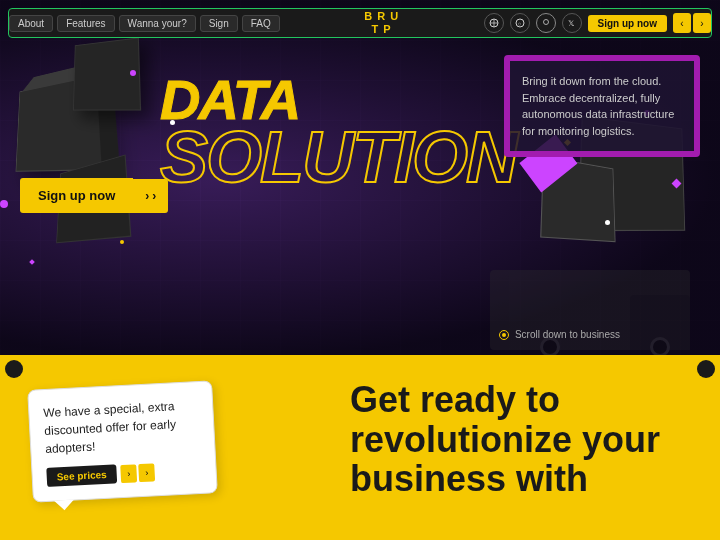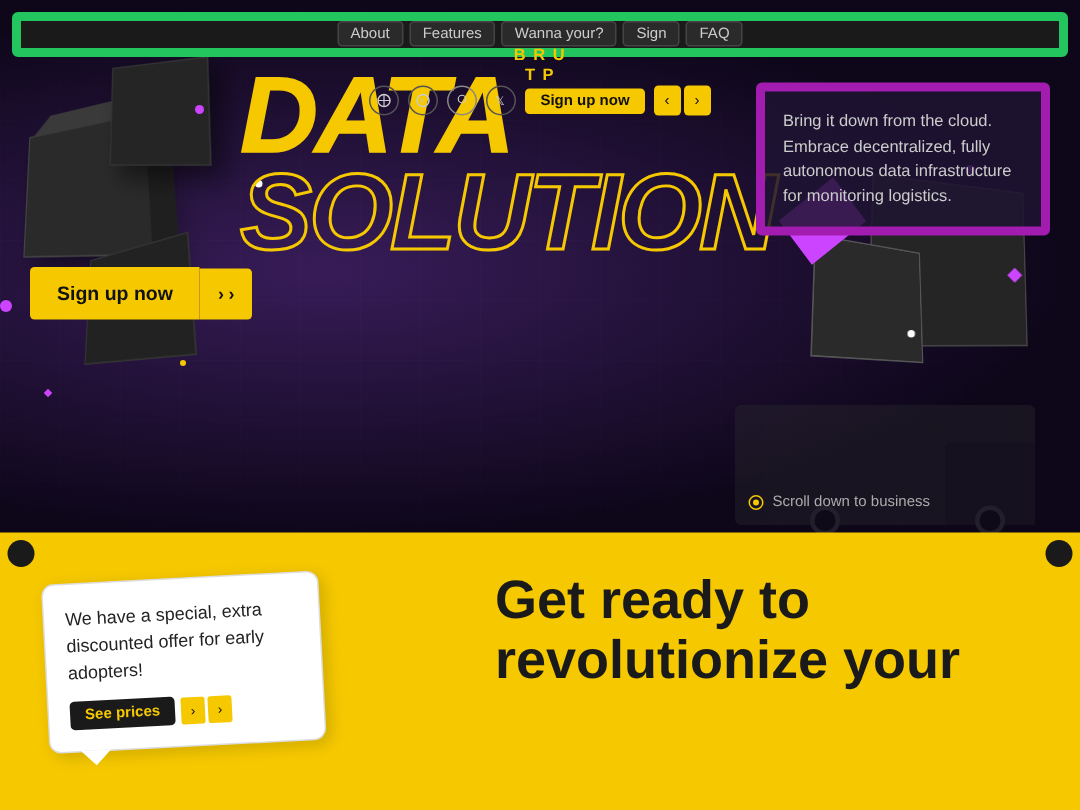--- a/index.html
+++ b/index.html
@@ -6,28 +6,27 @@
     body { width: 720px; height: 540px; overflow: hidden; font-family: Arial, sans-serif; background: #111; }
 
     
     .navbar {
       position: absolute;
       top: 8px;
       left: 8px;
       right: 8px;
       height: 30px;
       background: #1a1a1a;
-      border: 6px solid #22c55e;
+      border: 1px solid #22c55e;
       border-radius: 4px;
       display: flex;
       align-items: center;
       justify-content: space-between;
       padding: 0 0;
       z-index: 100;
-      flex-direction: column;
     }
     .nav-left { display: flex; gap: 4px; }
     .nav-item {
       background: #2a2a2a;
       border: 1px solid #444;
       border-radius: 3px;
       color: #ccc;
       font-size: 10px;
       padding: 2px 8px;
       cursor: pointer;
@@ -181,27 +180,28 @@
     }
 
     
     .hero-text {
       position: absolute;
       left: 160px;
       top: 45px;
       z-index: 10;
     }
     .hero-title-data {
-      font-size: 72px;
+      font-size: 56px;
       font-weight: 900;
       color: #f5c800;
       line-height: 0.9;
       text-transform: uppercase;
       letter-spacing: -2px;
       font-style: italic;
+      margin-top: 30px;
       -webkit-text-stroke: 1px #f5c800;
     }
     .hero-title-locomotion {
       font-size: 62px;
       font-weight: 900;
       color: transparent;
       line-height: 0.9;
       text-transform: uppercase;
       letter-spacing: -2px;
       font-style: italic;
@@ -432,20 +432,21 @@
       position: absolute;
       right: 50px;
       top: 25px;
       width: 340px;
     }
     .yellow-heading {
       font-size: 36px;
       font-weight: 900;
       color: #1a1a1a;
       line-height: 1.1;
+      margin-left: 20px;
     }
 
     
     .dot-magenta { background: #cc44ff; }
     .dot-yellow { background: #f5c800; }
     .dot-white { background: white; }
 
     
     .hero-industrial {
       position: absolute;
@@ -614,14 +615,15 @@
       <div class="speech-arrows">
         <button class="speech-arrow">›</button>
         <button class="speech-arrow">›</button>
       </div>
     </div>
   </div>
 
   <div class="yellow-main-text">
     <div class="yellow-heading">Get ready to</div>
     <div class="yellow-heading">revolutionize your</div>
+    <div class="yellow-heading">business with</div>
   </div>
 </div>
 
 </body></html>

